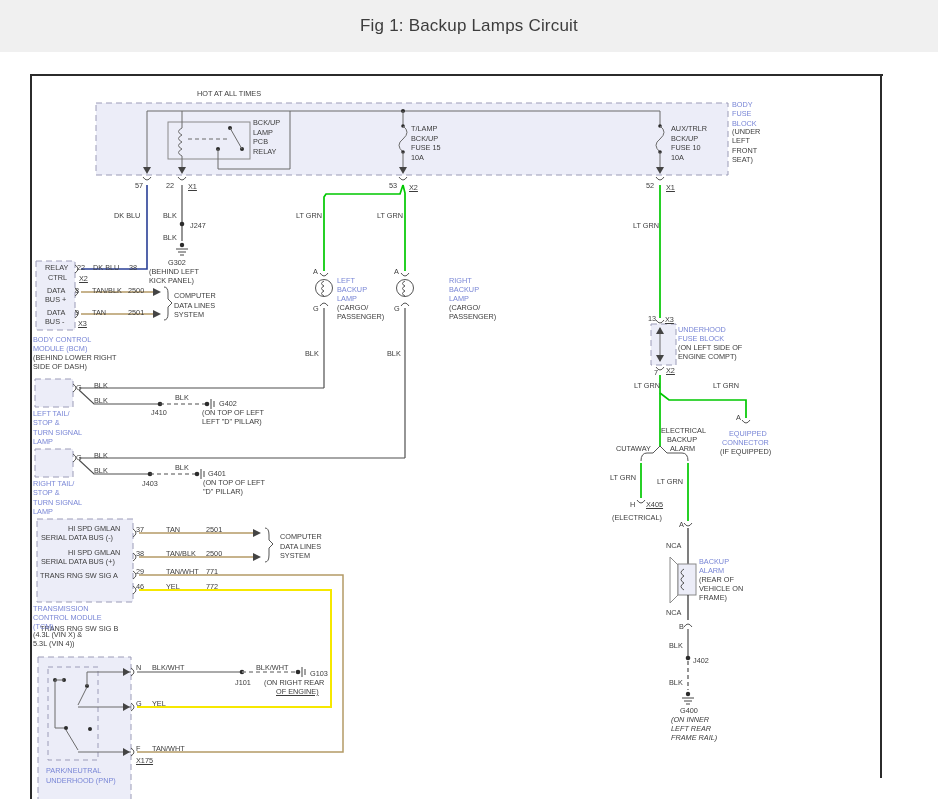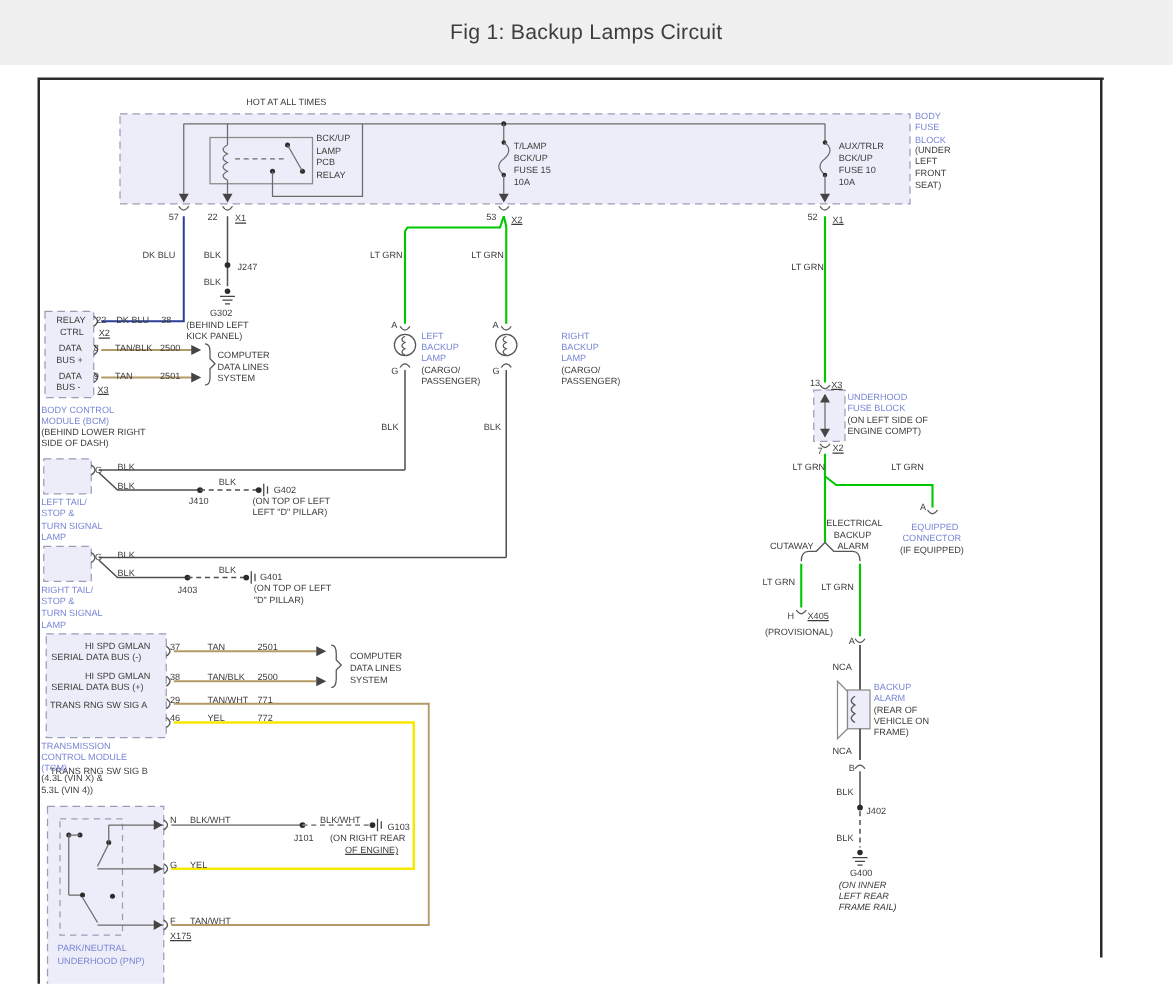--- a/index.html
+++ b/index.html
@@ -1,21 +1,21 @@
 <!DOCTYPE html>
 <html><head>
 <meta charset="utf-8">
 <style>
   html,body{margin:0;padding:0;}
   body{width:938px;height:802px;overflow:hidden;background:#ffffff;
        font-family:"Liberation Sans",sans-serif;position:relative;}
   .header{position:absolute;left:0;top:0;width:938px;height:52px;background:#f0f0f0;
           display:flex;align-items:center;justify-content:center;}
   .title{font-size:17px;color:#3d3d3d;letter-spacing:.2px;}
-  #diagram{position:absolute;left:0;top:37px;width:870px;height:750px;}
+  #diagram{position:absolute;left:0;top:49px;width:870px;height:750px;}
   #wires{position:absolute;left:0;top:0;}
   #labels{position:absolute;left:0;top:0;width:938px;height:750px;}
   .lbl{position:absolute;font-size:7.3px;line-height:9px;color:#3c3c3c;
        white-space:pre-line;letter-spacing:0;}
   .lbl.blue{color:#7986d6;}
   .lbl.und{text-decoration:underline;}
   
   .w{stroke:#6b6b6b;stroke-width:1;fill:none;}
   .wk{stroke:#4f4f4f;stroke-width:1.2;fill:none;}
   .wg{stroke:#00c800;stroke-width:1.7;fill:none;}
@@ -338,21 +338,21 @@
       <div class="lbl blue" style="left: 722px; top: 389px;">CONNECTOR</div>
       <div class="lbl" style="left: 720px; top: 398px;">(IF EQUIPPED)</div>
       <div class="lbl" style="left: 661px; top: 377px;">ELECTRICAL</div>
       <div class="lbl" style="left: 667px; top: 386px;">BACKUP</div>
       <div class="lbl" style="left: 670px; top: 395px;">ALARM</div>
       <div class="lbl" style="left: 616px; top: 395px;">CUTAWAY</div>
       <div class="lbl" style="left: 610px; top: 424px;">LT GRN</div>
       <div class="lbl" style="left: 657px; top: 428px;">LT GRN</div>
       <div class="lbl" style="left: 630px; top: 451px;">H</div>
       <div class="lbl und" style="left: 646px; top: 451px;">X405</div>
-      <div class="lbl" style="left: 612px; top: 464px;">(PROVISIONAL)</div>
+      <div class="lbl" style="left: 612px; top: 464px;">(ELECTRICAL)</div>
       <div class="lbl" style="left: 679px; top: 471px;">A</div>
       <div class="lbl" style="left: 666px; top: 492px;">NCA</div>
       <div class="lbl blue" style="left: 699px; top: 508px; line-height: 9px;">BACKUP
 ALARM</div>
       <div class="lbl" style="left: 699px; top: 526px; line-height: 9px;">(REAR OF
 VEHICLE ON
 FRAME)</div>
       <div class="lbl" style="left: 666px; top: 559px;">NCA</div>
       <div class="lbl" style="left: 679px; top: 573px;">B</div>
       <div class="lbl" style="left: 669px; top: 592px;">BLK</div>

